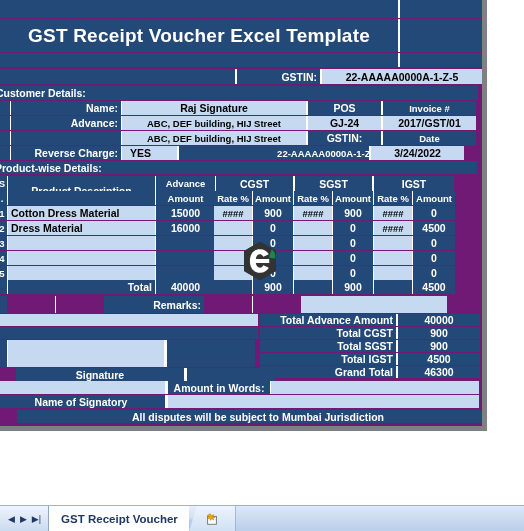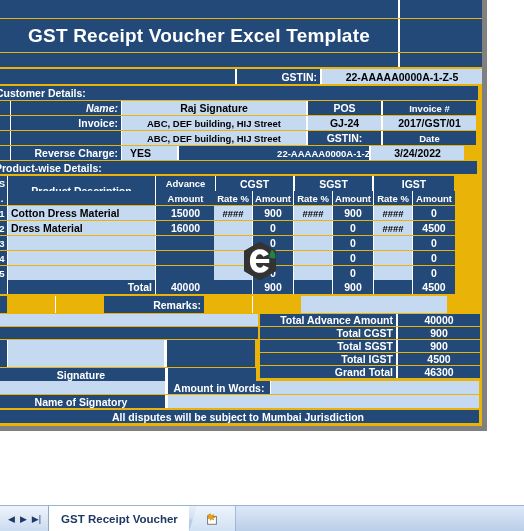--- a/index.html
+++ b/index.html
@@ -4,21 +4,21 @@
 <style>
   html,body{margin:0;padding:0;}
   body{
     width:524px;height:531px;overflow:hidden;background:#ffffff;
     font-family:"Liberation Sans", sans-serif;
     -webkit-font-smoothing:none;
   }
   
   #sheet{
     position:absolute;left:0;top:0;width:487px;height:431px;
-    background:#eab308;
+    background:#701a75;
     border-right:5px solid #808080;
     border-bottom:5px solid #808080;
     box-sizing:border-box;
     overflow:hidden;
   }
   .row{position:absolute;left:0;display:flex;box-sizing:border-box;}
   .c{box-sizing:border-box;display:flex;align-items:center;overflow:hidden;
      white-space:nowrap;flex:0 0 auto;height:100%;}
   .dk{background:#234978;color:#ffffff;}
   .lt{background:#c5d9f1;color:#000000;}
@@ -96,33 +96,33 @@
     <div class="c lt ctr b s9" style="width:160px;">22-AAAAA0000A-1-Z-5</div>
   </div>
 
   <div class="row" style="top:86px;height:14px;width:482px;">
     <div class="c dk lf b s9" style="width:482px;padding-left:0px;margin-left:-4px;">Customer Details:</div>
   </div>
 
   <div class="row" style="top:101px;height:14px;width:482px;">
     <div class="c dk" style="width:10px;"></div>
     <div class="c wh" style="width:1px;"></div>
-    <div class="c dk rt b s9" style="width:110px;font-style:italic;">Name:</div>
+    <div class="c dk rt b s9" style="width:110px;">Name:</div>
     <div class="c wh" style="width:1px;"></div>
     <div class="c lt ctr b s9" style="width:184px;">Raj Signature</div>
     <div class="c wh" style="width:2px;"></div>
     <div class="c dk ctr b s9" style="width:73px;">POS</div>
     <div class="c wh" style="width:2px;"></div>
     <div class="c dk ctr b s8" style="width:93px;">Invoice #</div>
   </div>
 
   <div class="row" style="top:116px;height:14px;width:482px;">
     <div class="c dk" style="width:10px;"></div>
     <div class="c wh" style="width:1px;"></div>
-    <div class="c dk rt b s9" style="width:110px;">Invoice:</div>
+    <div class="c dk rt b s9" style="width:110px;">Advance:</div>
     <div class="c wh" style="width:1px;"></div>
     <div class="c lt ctr b s8" style="width:184px;">ABC, DEF building, HIJ Street</div>
     <div class="c wh" style="width:2px;"></div>
     <div class="c lt ctr b s9" style="width:73px;">GJ-24</div>
     <div class="c wh" style="width:2px;"></div>
     <div class="c lt ctr b s9" style="width:93px;">2017/GST/01</div>
   </div>
 
   <div class="row" style="top:131px;height:14px;width:482px;">
     <div class="c dk" style="width:10px;"></div>
@@ -352,41 +352,41 @@
   </div>
 
   <div class="row" style="top:340px;height:27px;width:260px;">
     <div class="c dk" style="width:10px;margin-left:-3px;"></div>
     <div class="c wh" style="width:1px;"></div>
     <div class="c lt" style="width:156px;"></div>
     <div class="c wh" style="width:3px;"></div>
     <div class="c dk" style="width:88px;"></div>
   </div>
 
-  <div class="row" style="top:368px;height:13px;width:260px;">
+  <div class="row" style="top:368px;height:13px;width:260px;padding-left:19px;">
     <div class="c dk ctr b s9" style="width:168px;margin-left:-3px;">Signature</div>
     <div class="c wh" style="width:3px;"></div>
     <div class="c dk" style="width:88px;"></div>
   </div>
 
   <div class="row" style="top:395px;height:13px;width:482px;">
     <div class="c dk ctr b s9" style="width:168px;margin-left:-3px;">Name of Signatory</div>
     <div class="c wh" style="width:3px;"></div>
     <div class="c lt" style="width:311px;"></div>
   </div>
 
   <div class="row" style="top:381px;height:13px;width:482px;">
     <div class="c lt" style="width:168px;margin-left:-3px;"></div>
     <div class="c wh" style="width:3px;"></div>
     <div class="c dk ctr b s9" style="width:102px;">Amount in Words:</div>
     <div class="c wh" style="width:1px;"></div>
     <div class="c lt" style="width:208px;"></div>
   </div>
 
-  <div class="row" style="top:410px;height:13px;width:482px;">
+  <div class="row" style="top:410px;height:13px;width:482px;padding-left:20px;">
     <div class="c dk ctr b s9" style="width:482px;margin-left:-3px;">All disputes will be subject to Mumbai Jurisdiction</div>
   </div>
 
   <svg id="wm" viewBox="0 0 100 100">
     <path d="M50 4 L88 26 L88 74 L50 96 L12 74 L12 26 Z" fill="#2b2b2b"></path>
     <path d="M50 18 L76 33 L76 67 L50 82 L24 67 L24 33 Z" fill="#e8e8e8" opacity="0"></path>
     <path d="M50 16 C31 16 22 30 22 50 C22 70 31 84 50 84 C62 84 70 78 74 70 L60 64 C57 69 54 71 50 71 C42 71 37 64 36 55 L76 55 L76 45 L36 45 C37 36 42 29 50 29 C54 29 57 31 60 36 L74 30 C70 22 62 16 50 16 Z" fill="#ffffff" opacity="0"></path>
     <path d="M50 12 C30 12 20 28 20 50 C20 72 30 88 50 88 C63 88 72 81 77 72 L63 65 C59 71 55 74 50 74 C42 74 37 66 36 56 L79 56 L79 44 L36 44 C37 34 42 26 50 26 C55 26 59 29 63 35 L77 28 C72 19 63 12 50 12 Z" fill="#3d3d3d" opacity="0"></path>
     <g>
       <path d="M50 4 L88 26 L88 74 L50 96 L12 74 L12 26 Z" fill="#333333"></path>

